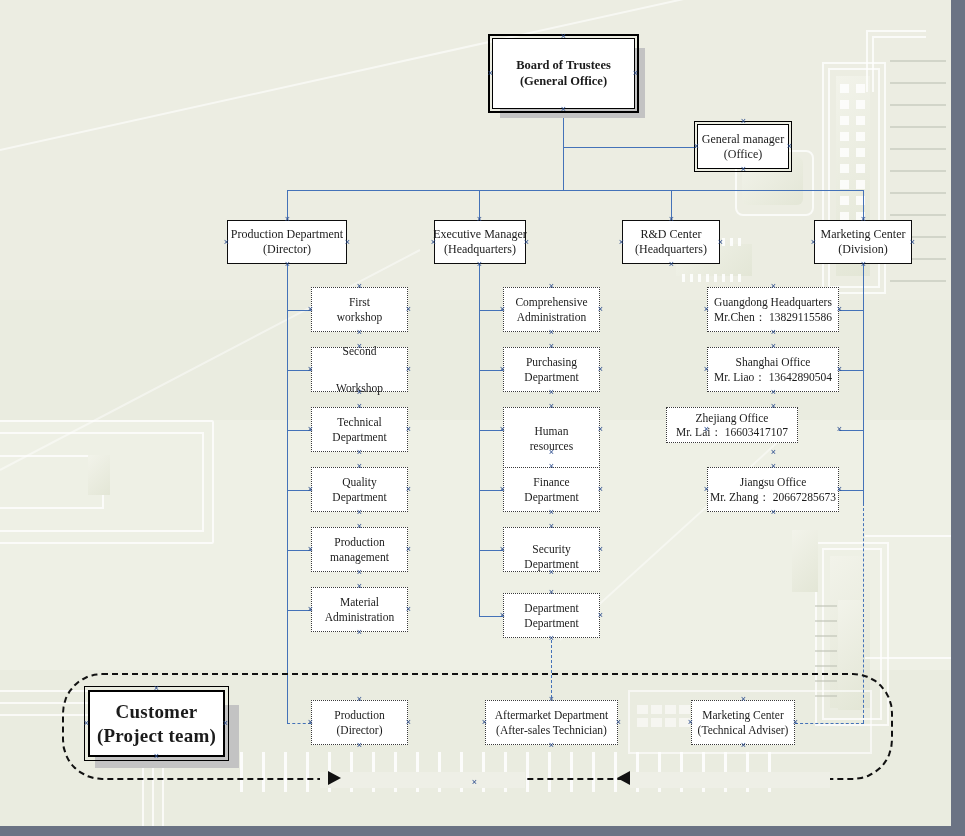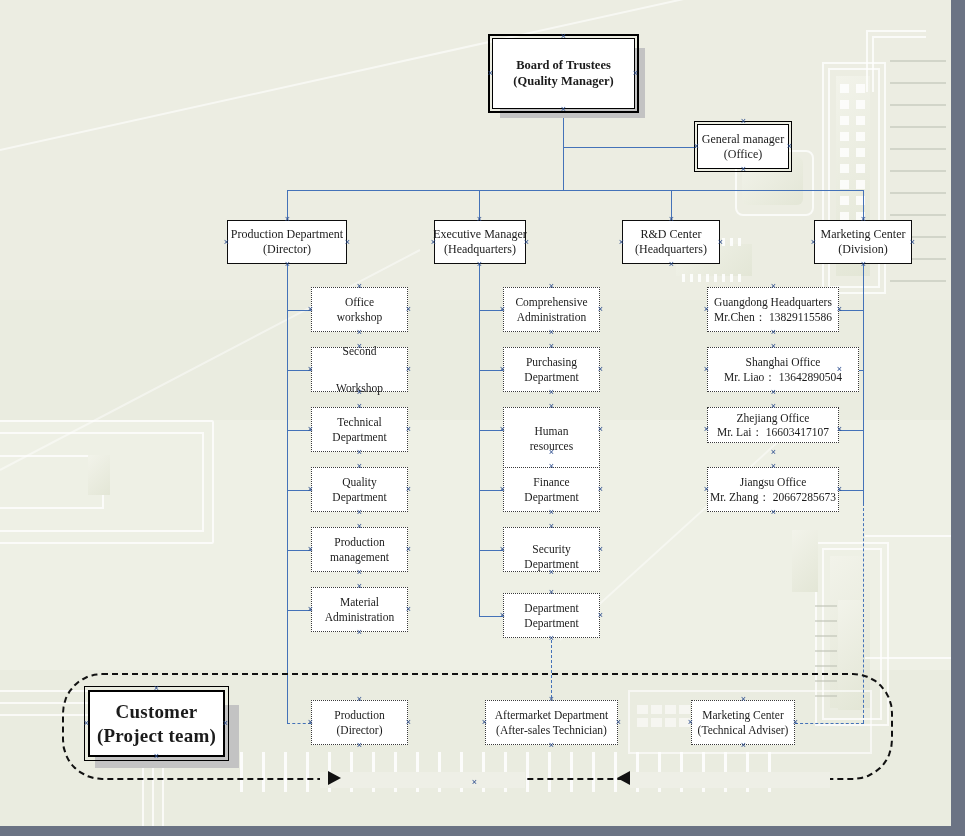--- a/index.html
+++ b/index.html
@@ -246,21 +246,21 @@
 
   <div id="group" style="left:62px;top:673px;width:831px;height:107px;"></div>
   <div class="gapmask" style="left:320px;top:772px;width:205px;height:16px;"></div>
   <div class="gapmask" style="left:630px;top:772px;width:200px;height:16px;"></div>
   <div class="arrow arrow-r" style="left:328px;top:771px;"></div>
   <div class="arrow arrow-l" style="left:617px;top:771px;"></div>
 
   <div class="shadow" style="left:500px;top:48px;width:145px;height:70px;"></div>
   <div class="box lvl1" style="left:492px;top:38px;width:143px;height:71px;">
     <span>Board of Trustees</span>
-    <span>(Quality Manager)</span>
+    <span>(General Office)</span>
   </div>
   <div class="hx" style="left:560px;top:33px;"></div>
   <div class="hx" style="left:487px;top:70px;"></div>
   <div class="hx" style="left:632px;top:70px;"></div>
   <div class="hx" style="left:560px;top:106px;"></div>
 
   <div class="box lvl1b" style="left:697px;top:124px;width:92px;height:45px;">
     <span>General manager</span>
     <span>(Office)</span>
   </div>
@@ -299,21 +299,21 @@
   <div class="box lvl2" style="left:814px;top:220px;width:98px;height:44px;">
     <span>Marketing Center</span>
     <span>(Division)</span>
   </div>
   <div class="hx" style="left:860px;top:216px;"></div>
   <div class="hx" style="left:810px;top:239px;"></div>
   <div class="hx" style="left:909px;top:239px;"></div>
   <div class="hx" style="left:860px;top:261px;"></div>
 
   <div class="box lvl3" style="left:311px;top:287px;width:97px;height:45px;">
-    <span>Office</span>
+    <span>First</span>
     <span>workshop</span>
     </div>
   <div class="hx" style="left:356px;top:283px;"></div>
     <div class="hx" style="left:307px;top:306px;"></div>
   <div class="hx" style="left:405px;top:306px;"></div>
     <div class="hx" style="left:356px;top:329px;"></div>
 
   <div class="box lvl3" style="left:311px;top:347px;width:97px;height:45px;gap:23px;">
     <span>Second</span>
     <span>Workshop</span>
@@ -415,30 +415,30 @@
 
   <div class="box lvl3" style="left:707px;top:287px;width:132px;height:45px;">
     <span>Guangdong Headquarters</span>
     <span>Mr.Chen： 13829115586</span>
     </div>
   <div class="hx" style="left:770px;top:283px;"></div>
     <div class="hx" style="left:703px;top:306px;"></div>
   <div class="hx" style="left:836px;top:306px;"></div>
     <div class="hx" style="left:770px;top:329px;"></div>
 
-  <div class="box lvl3" style="left:707px;top:347px;width:152px;height:45px;text-align:center;">
+  <div class="box lvl3" style="left:707px;top:347px;width:132px;height:45px;text-align:center;">
     <span>Shanghai Office</span>
     <span>Mr. Liao： 13642890504</span>
     </div>
   <div class="hx" style="left:770px;top:343px;"></div>
     <div class="hx" style="left:703px;top:366px;"></div>
   <div class="hx" style="left:836px;top:366px;"></div>
     <div class="hx" style="left:770px;top:389px;"></div>
 
-  <div class="box lvl3" style="left:707px;top:407px;width:132px;height:36px;justify-content:center;">
+  <div class="box lvl3" style="left:666px;top:407px;width:132px;height:36px;justify-content:center;">
     <span>Zhejiang Office</span>
     <span>Mr. Lai： 16603417107</span>
     </div>
   <div class="hx" style="left:770px;top:403px;"></div>
     <div class="hx" style="left:703px;top:426px;"></div>
   <div class="hx" style="left:836px;top:426px;"></div>
     <div class="hx" style="left:770px;top:449px;"></div>
 
   <div class="box lvl3" style="left:707px;top:467px;width:132px;height:45px;">
     <span>Jiangsu Office</span>

